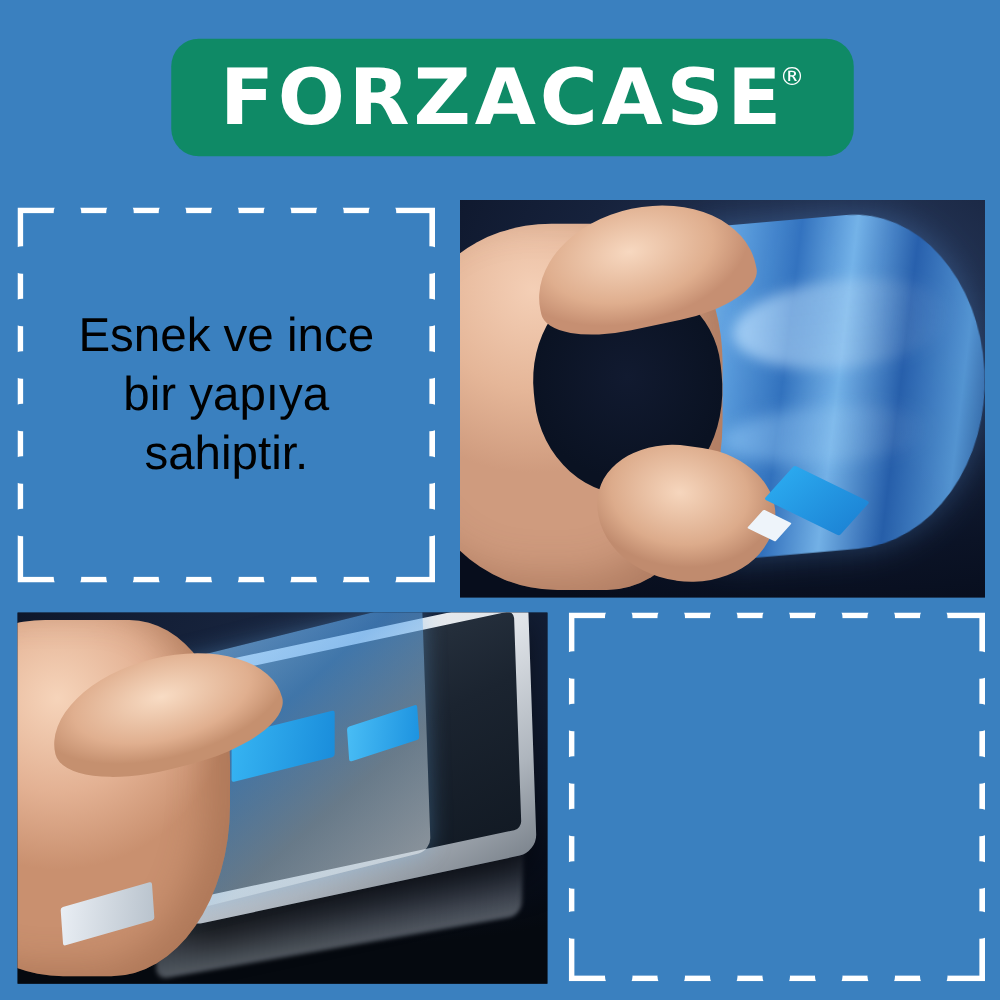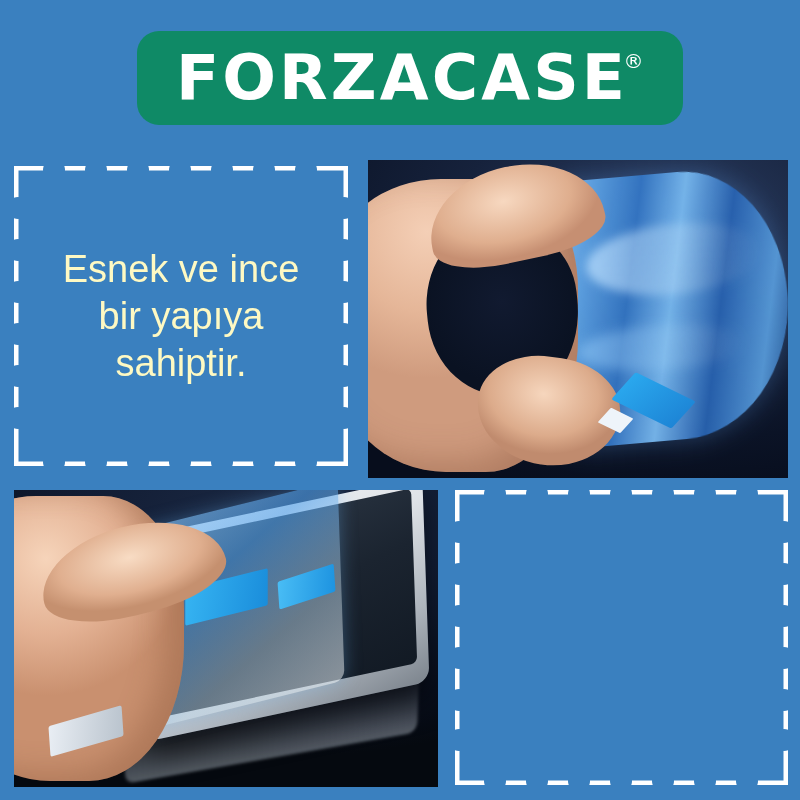--- a/index.html
+++ b/index.html
@@ -42,21 +42,21 @@
   .panel{position:absolute;}
 
   
   .stamp{
     box-sizing:border-box;
     display:flex;align-items:center;justify-content:center;
   }
   .stamp .stamp-svg{position:absolute;inset:0;width:100%;height:100%;}
   .stamp-text{
     position:relative;
-    color:#fef9c3;
+    color:#000000;
     text-align:center;
     font-size:38px;
     line-height:47px;
     font-weight:400;
     padding:0 26px;
     white-space:pre-line;
     letter-spacing:0px;
   }
   .stamp-text.small{font-size:37px;line-height:46px;}
 

